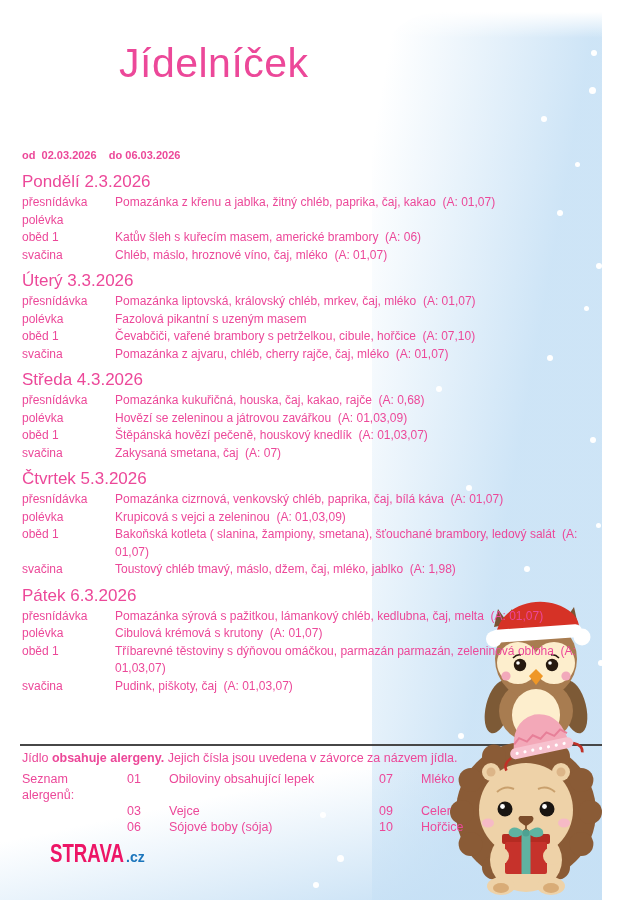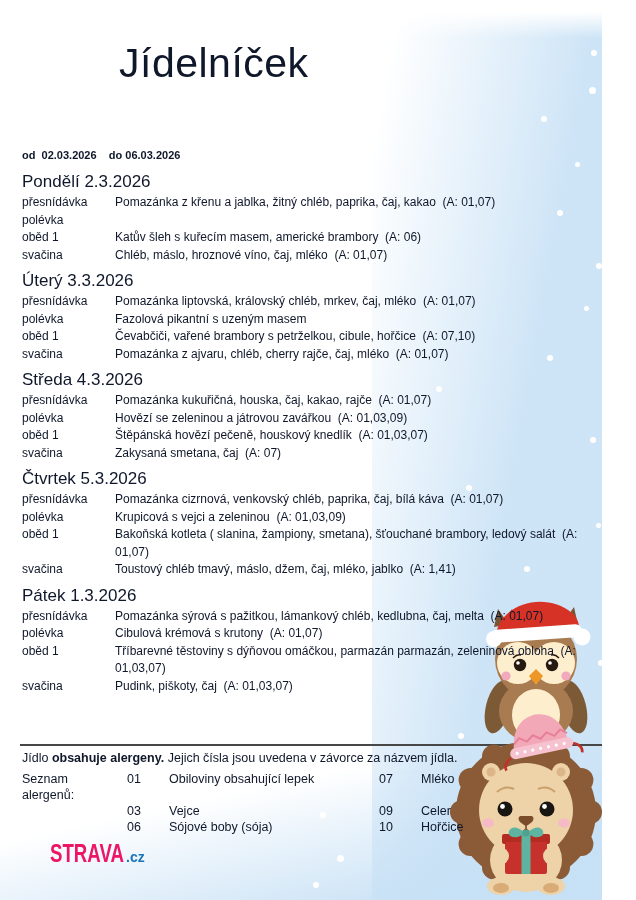--- a/index.html
+++ b/index.html
@@ -1,18 +1,18 @@
 <!DOCTYPE html>
 <html lang="cs"><head>
 <meta charset="utf-8">
 <style>
   html,body{margin:0;padding:0;background:#fff;}
   .page{
     position:relative;width:636px;height:900px;overflow:hidden;background:#ffffff;
-    font-family:"Liberation Sans","DejaVu Sans",sans-serif;color:#0f172a;
+    font-family:"Liberation Sans","DejaVu Sans",sans-serif;color:#ec4899;
   }
   
   .bg{position:absolute;inset:0;z-index:0;}
   .bg-band{
     position:absolute;left:372px;top:12px;width:230px;height:888px;
     background:linear-gradient(100deg,rgba(210,231,248,0) 6%,rgba(203,227,246,.95) 58%);
     border-top-left-radius:70px;
   }
   .bg-band::before{
     content:"";position:absolute;left:0;top:0;right:0;height:26px;
@@ -214,21 +214,21 @@
       <div class="menu-row">
         <span class="row-label">svačina</span>
         <span class="row-value">Pomazánka z ajvaru, chléb, cherry rajče, čaj, mléko  (A: 01,07)</span>
       </div>
     </section>
 
     <section class="day">
       <div class="day-name">Středa 4.3.2026</div>
       <div class="menu-row">
         <span class="row-label">přesnídávka</span>
-        <span class="row-value">Pomazánka kukuřičná, houska, čaj, kakao, rajče  (A: 01,07)</span>
+        <span class="row-value">Pomazánka kukuřičná, houska, čaj, kakao, rajče  (A: 0,68)</span>
       </div>
       <div class="menu-row">
         <span class="row-label">polévka</span>
         <span class="row-value">Hovězí se zeleninou a játrovou zavářkou  (A: 01,03,09)</span>
       </div>
       <div class="menu-row">
         <span class="row-label">oběd 1</span>
         <span class="row-value">Štěpánská hovězí pečeně, houskový knedlík  (A: 01,03,07)</span>
       </div>
       <div class="menu-row">
@@ -246,26 +246,26 @@
       <div class="menu-row">
         <span class="row-label">polévka</span>
         <span class="row-value">Krupicová s vejci a zeleninou  (A: 01,03,09)</span>
       </div>
       <div class="menu-row">
         <span class="row-label">oběd 1</span>
         <span class="row-value">Bakoňská kotleta ( slanina, žampiony, smetana), šťouchané brambory, ledový salát  (A: 01,07)</span>
       </div>
       <div class="menu-row">
         <span class="row-label">svačina</span>
-        <span class="row-value">Toustový chléb tmavý, máslo, džem, čaj, mléko, jablko  (A: 1,41)</span>
-      </div>
-    </section>
-
-    <section class="day">
-      <div class="day-name">Pátek 1.3.2026</div>
+        <span class="row-value">Toustový chléb tmavý, máslo, džem, čaj, mléko, jablko  (A: 1,98)</span>
+      </div>
+    </section>
+
+    <section class="day">
+      <div class="day-name">Pátek 6.3.2026</div>
       <div class="menu-row">
         <span class="row-label">přesnídávka</span>
         <span class="row-value">Pomazánka sýrová s pažitkou, lámankový chléb, kedlubna, čaj, melta  (A: 01,07)</span>
       </div>
       <div class="menu-row">
         <span class="row-label">polévka</span>
         <span class="row-value">Cibulová krémová s krutony  (A: 01,07)</span>
       </div>
       <div class="menu-row">
         <span class="row-label">oběd 1</span>

